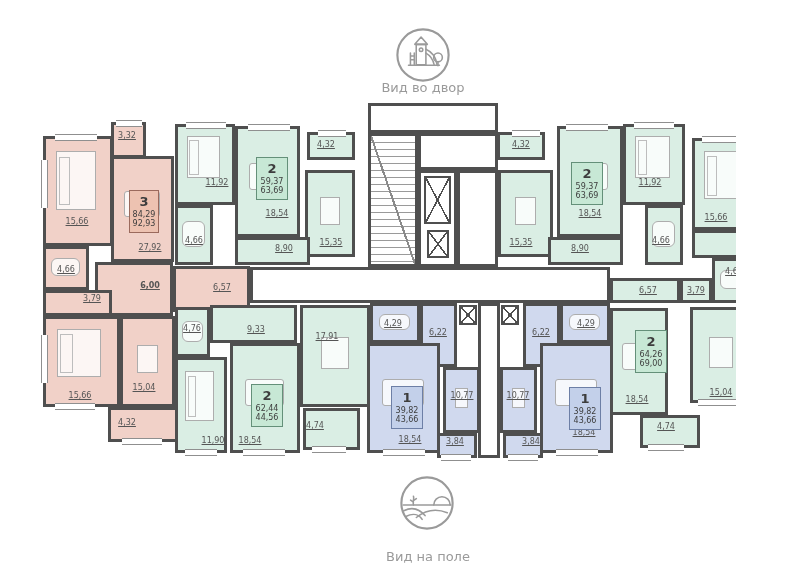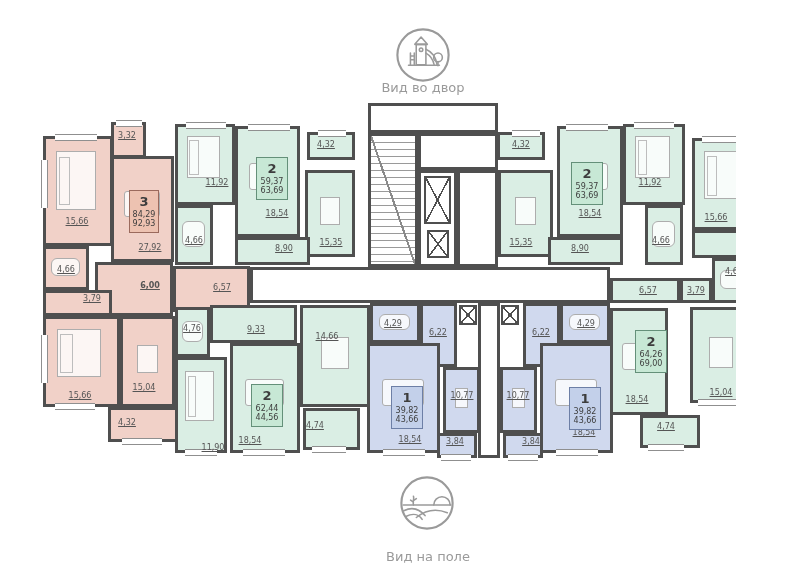--- a/index.html
+++ b/index.html
@@ -217,22 +217,22 @@
       <div class="lbl" style="left: 580px; top: 249px;">8,90</div>
       <div class="lbl" style="left: 716px; top: 218px;">15,66</div>
       <div class="lbl" style="left: 648px; top: 291px;">6,57</div>
       <div class="lbl" style="left: 696px; top: 291px;">3,79</div>
       <div class="lbl" style="left: 734px; top: 272px;">4,66</div>
       <div class="lbl" style="left: 637px; top: 400px;">18,54</div>
       <div class="lbl" style="left: 721px; top: 393px;">15,04</div>
       <div class="lbl" style="left: 666px; top: 427px;">4,74</div>
       <div class="lbl" style="left: 192px; top: 329px;">4,76</div>
       <div class="lbl" style="left: 256px; top: 330px;">9,33</div>
-      <div class="lbl" style="left: 327px; top: 337px;">14,66</div>
-      <div class="lbl" style="left: 213px; top: 441px; margin-top: 7px;">11,90</div>
+      <div class="lbl" style="left: 327px; top: 337px;">17,91</div>
+      <div class="lbl" style="left: 213px; top: 441px;">11,90</div>
       <div class="lbl" style="left: 250px; top: 441px;">18,54</div>
       <div class="lbl" style="left: 315px; top: 426px;">4,74</div>
       <div class="lbl" style="left: 393px; top: 324px;">4,29</div>
       <div class="lbl" style="left: 438px; top: 333px;">6,22</div>
       <div class="lbl" style="left: 410px; top: 440px;">18,54</div>
       <div class="lbl" style="left: 462px; top: 396px;">10,77</div>
       <div class="lbl" style="left: 455px; top: 442px;">3,84</div>
       <div class="lbl" style="left: 541px; top: 333px;">6,22</div>
       <div class="lbl" style="left: 586px; top: 324px;">4,29</div>
       <div class="lbl" style="left: 518px; top: 396px;">10,77</div>

